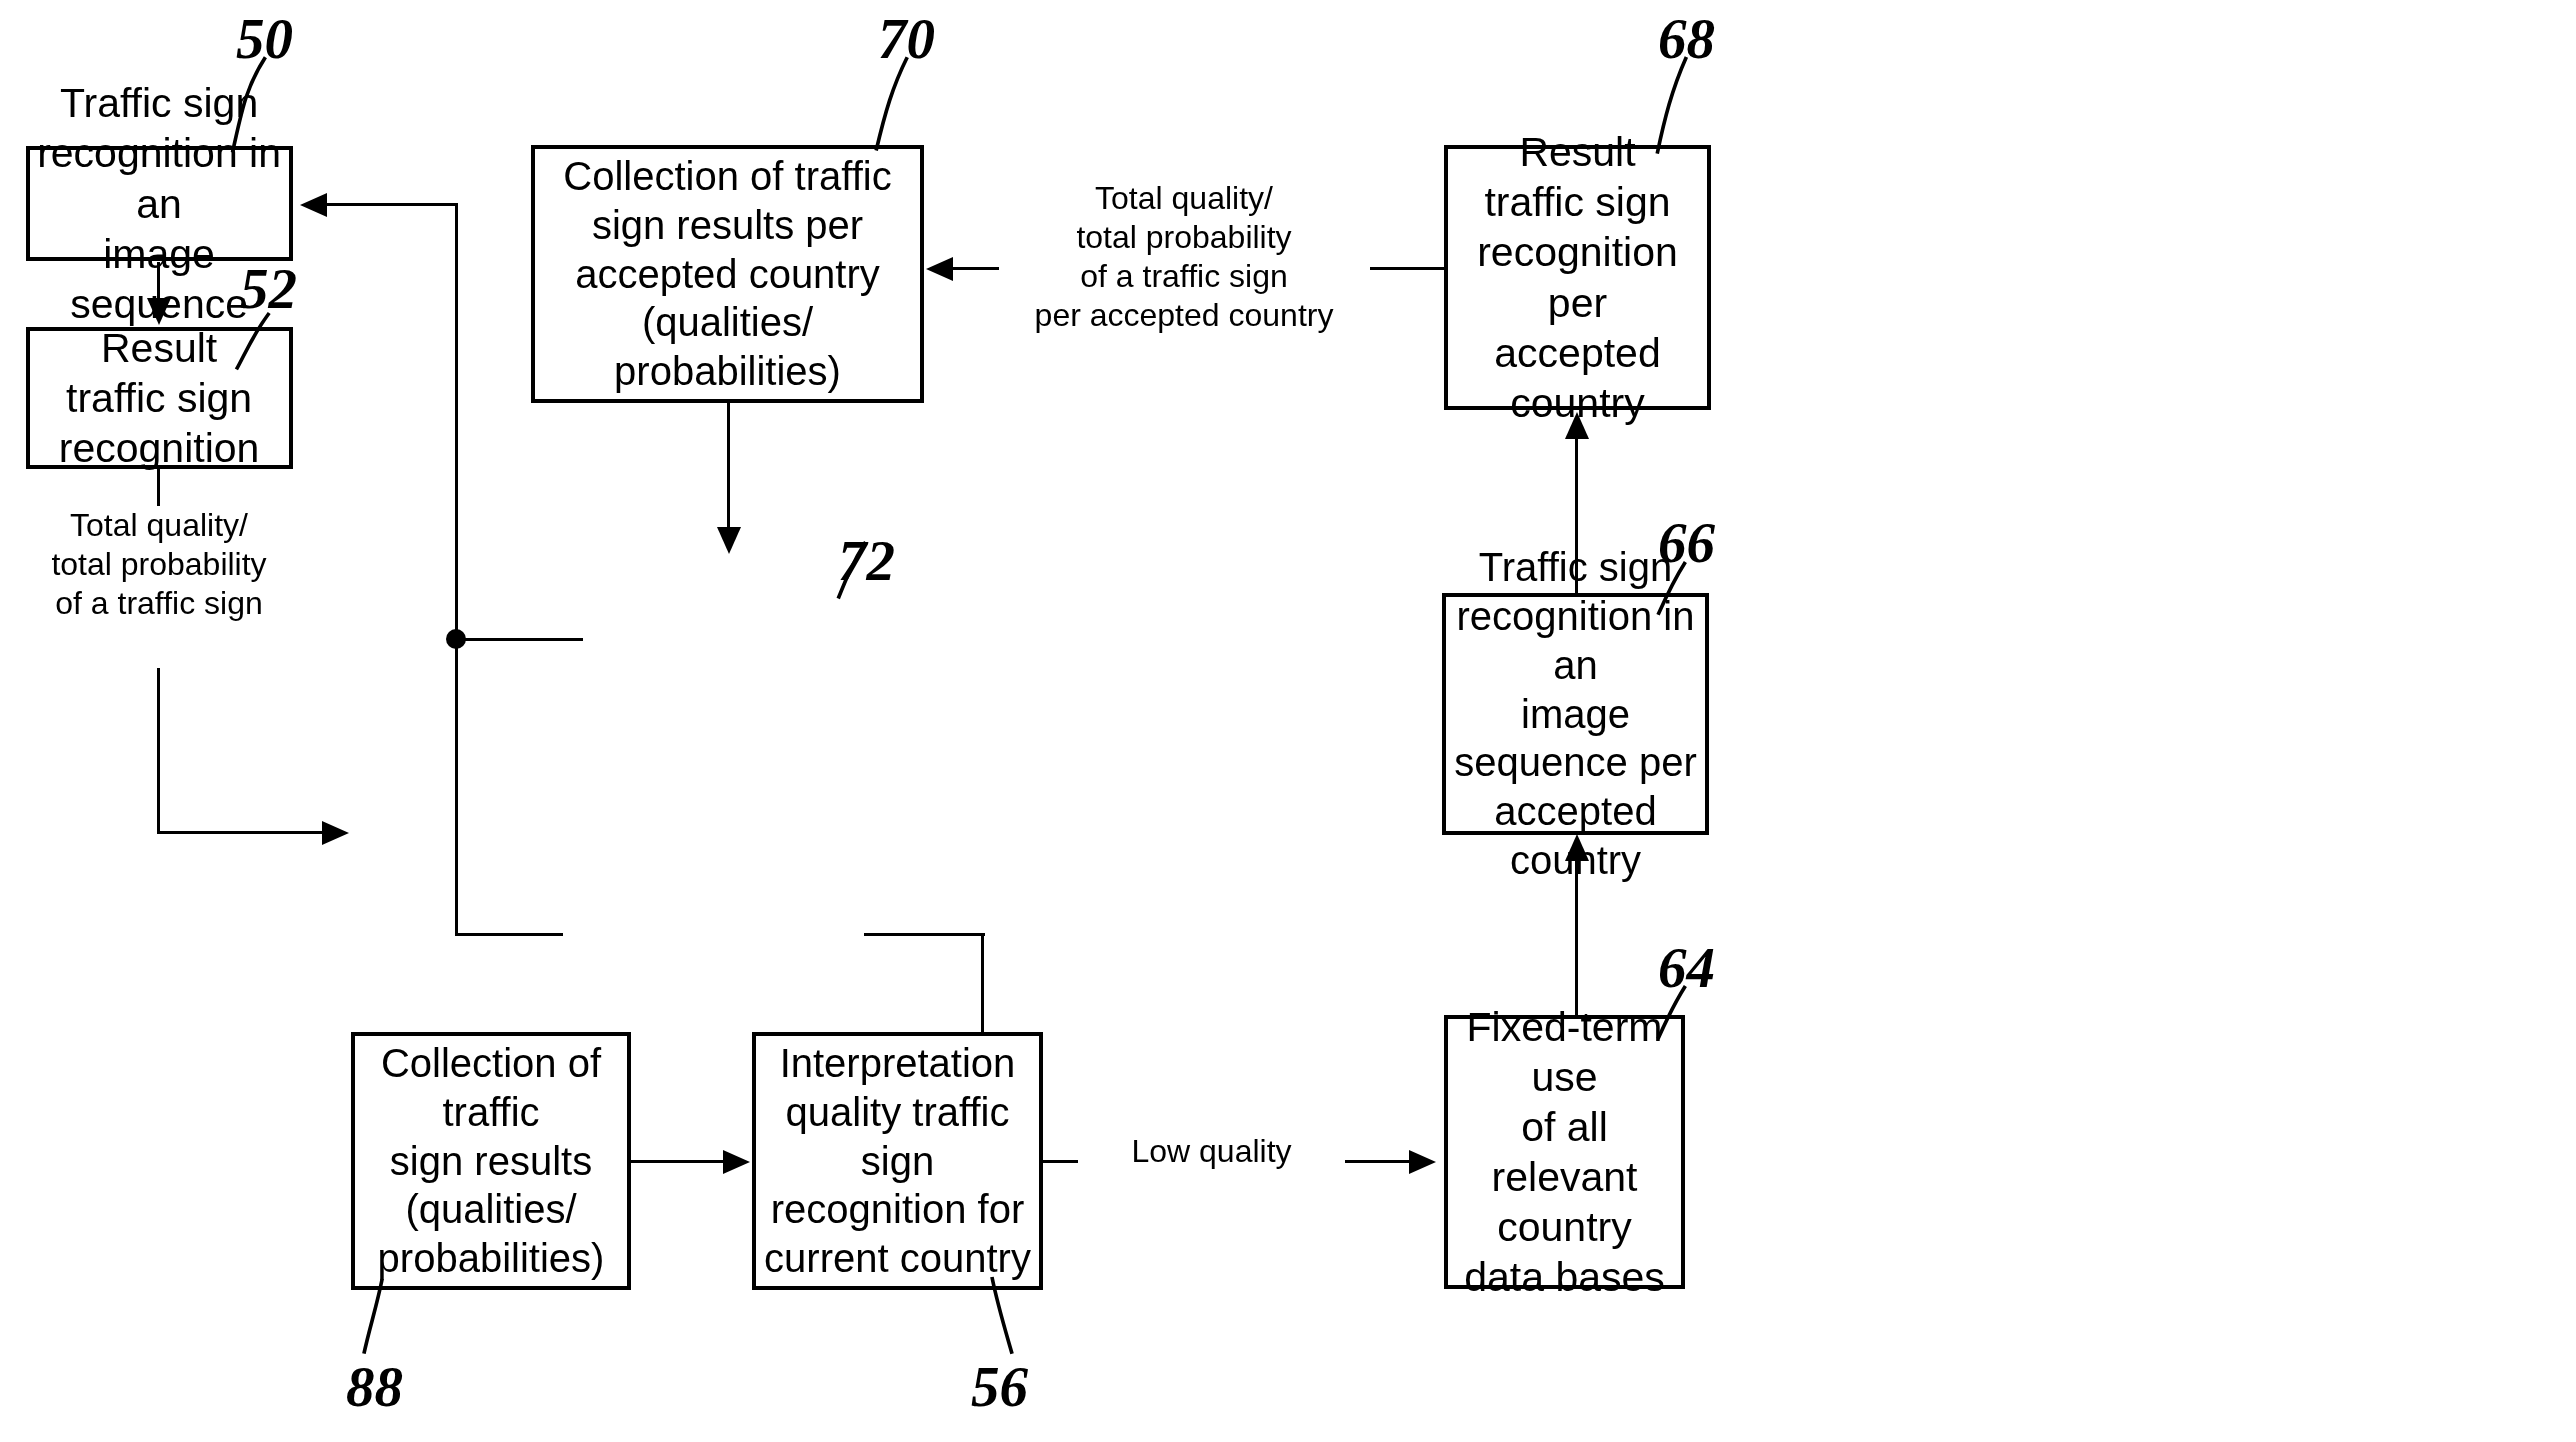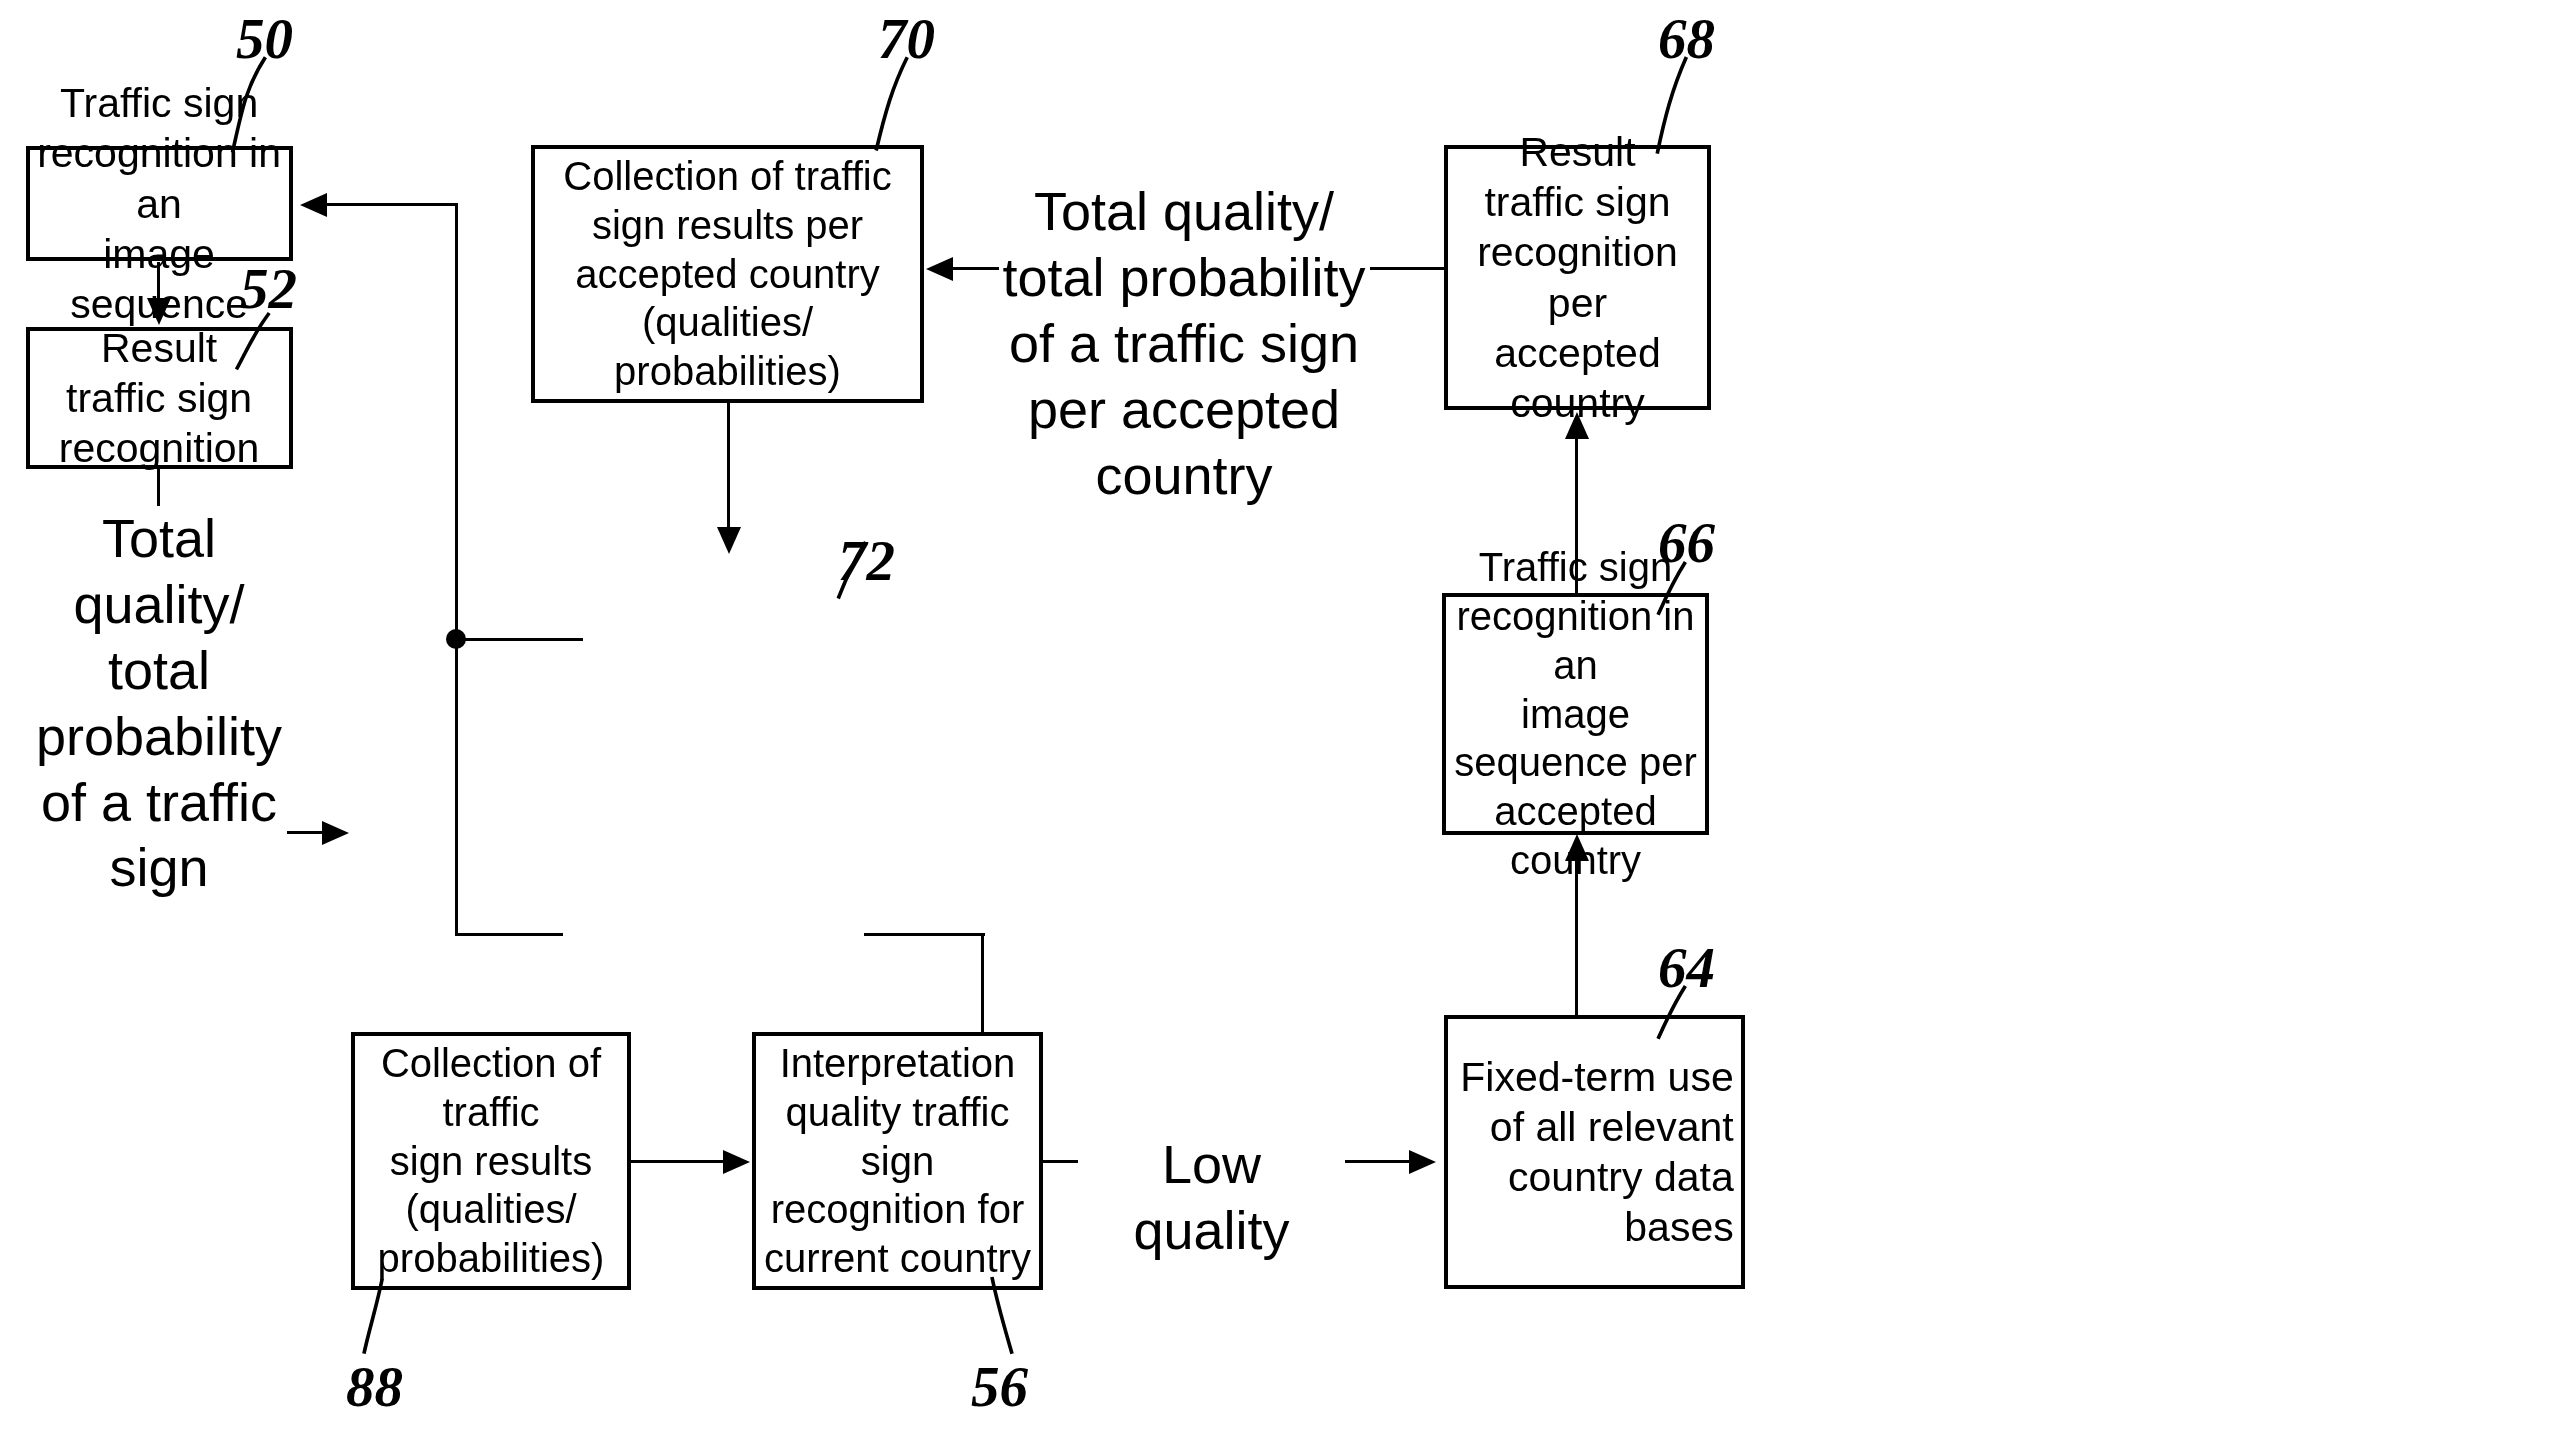--- a/index.html
+++ b/index.html
@@ -36,21 +36,21 @@
     font-family: Liberation Serif, serif;
     font-weight: bold;
     font-style: italic;
     font-size: 57px;
     color: #000000;
     z-index: 5;
   }
   .edge-label {
     position: absolute;
     color: #000000;
-    font-size: 54px;
+    font-size: 32px;
     line-height: 1.22;
     text-align: center;
     white-space: pre-line;
     background: #ffffff;
     z-index: 4;
   }
   .line-h {
     position: absolute;
     height: 0;
     border-top: 3.7px solid #000000;
@@ -153,21 +153,21 @@
   <div class="ref" style="left:971px; top:1354px;">56</div>
   <svg class="leader" style="left:970px; top:1277px; width:64px; height:84px;" viewBox="0 0 70 92" width="64" height="84">
     <path d="M 24 0 C 30 30, 38 56, 46 84" stroke="#000000" stroke-width="4" fill="none"></path>
   </svg>
 
   <div class="line-h" style="left:1043px; top:1160px; width:35px;"></div>
   <div class="edge-label" style="left:1079px; top:1132px; width:265px;">Low quality</div>
   <div class="line-h" style="left:1345px; top:1160px; width:69px;"></div>
   <div class="arrow arrow-right" style="left:1409px; top:1150px;"></div>
 
-  <div class="box" style="left:1444px; top:1015px; width:301px; height:274px;text-align:right;">Fixed-term use
+  <div class="box" style="left:1444px; top:1015px; width:241px; height:274px;">Fixed-term use
 of all relevant
 country data bases</div>
   <div class="ref" style="left:1658px; top:935px;">64</div>
   <svg class="leader" style="left:1647px; top:986px; width:64px; height:82px;" viewBox="0 0 70 90" width="64" height="82">
     <path d="M 42 0 C 28 22, 20 40, 12 58" stroke="#000000" stroke-width="4" fill="none"></path>
   </svg>
 
   <div class="line-v" style="left:1575px; top:860px; height:157px;"></div>
   <div class="arrow arrow-up" style="left:1565px; top:834px;"></div>
 

